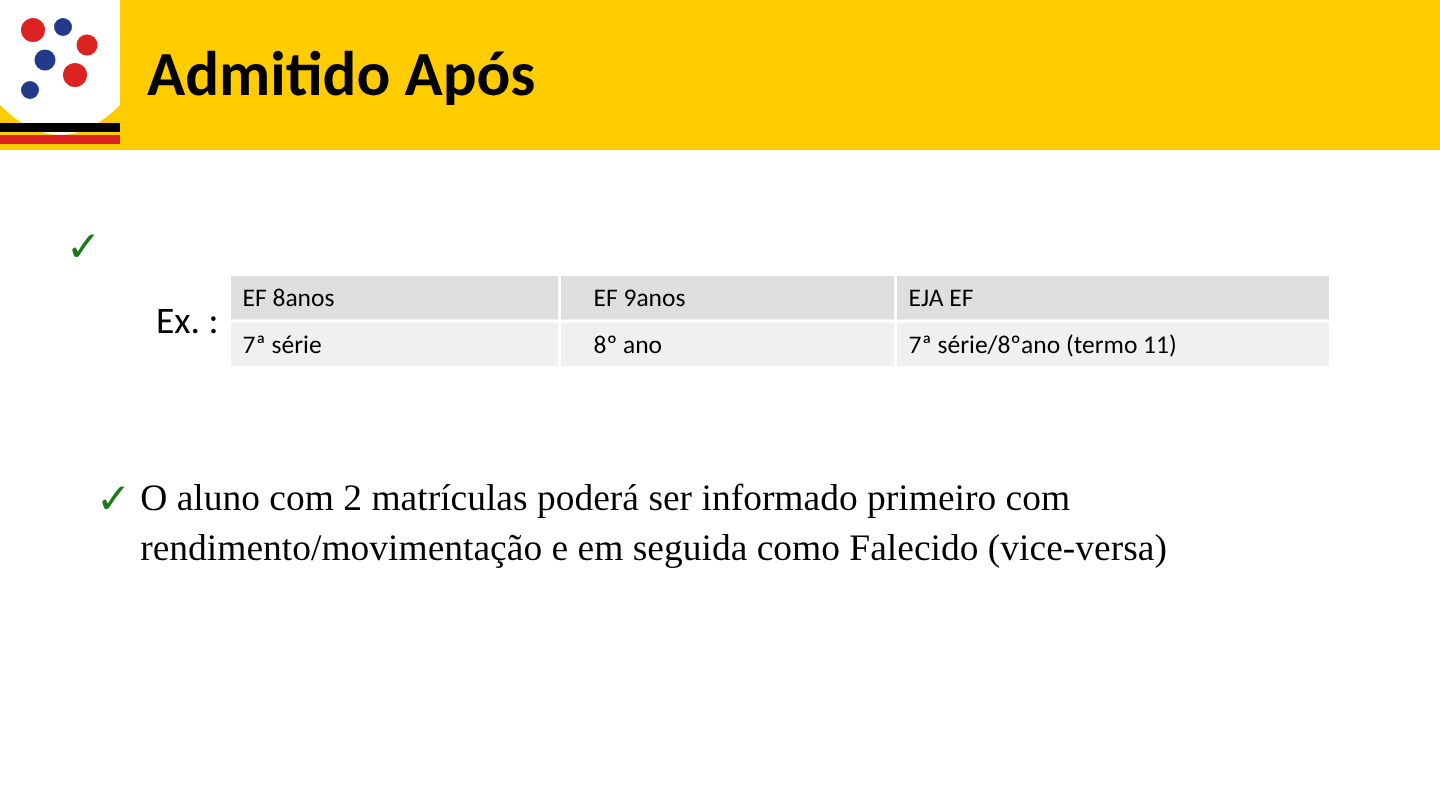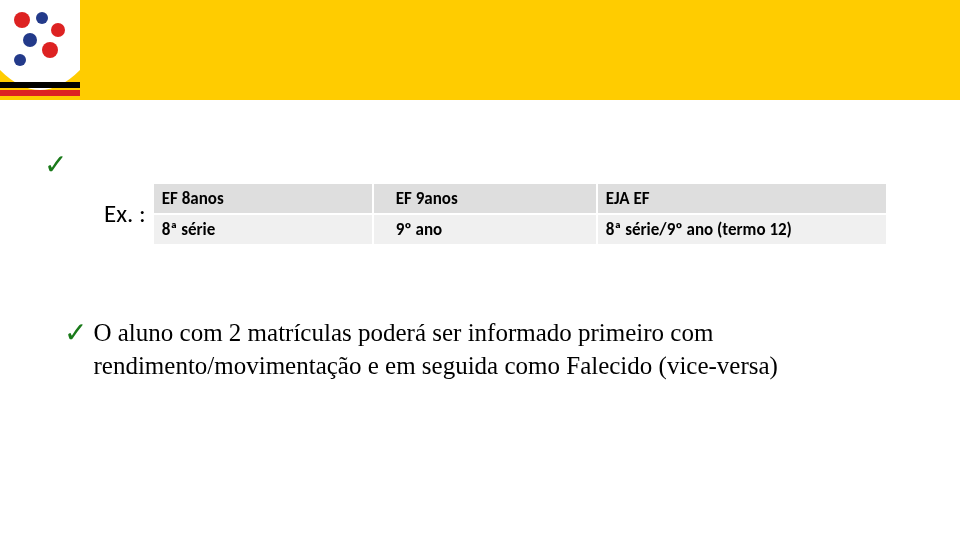--- a/index.html
+++ b/index.html
@@ -50,21 +50,21 @@
 
   .table-wrap { display:inline-block; vertical-align:top; margin-left:6px; }
   table.eq {
     border-collapse: collapse;
     font-size: 17px;
   }
   table.eq th, table.eq td {
     text-align: left;
     padding: 4px 10px 4px 8px;
     border: 2px solid #fff;
-    font-weight: 700;
+    font-weight: 400;
     color: #000;
   }
   table.eq th {
     background: #dedede;
   }
   table.eq td {
     background: #f0f0f0;
   }
   table.eq th:nth-child(1), table.eq td:nth-child(1) { width: 220px; }
   table.eq th:nth-child(2), table.eq td:nth-child(2) { width: 224px; padding-left: 22px; }
@@ -84,42 +84,43 @@
       <circle cx="22" cy="20" r="8" fill="#d22"></circle>
       <circle cx="42" cy="18" r="6" fill="#233a8a"></circle>
       <circle cx="58" cy="30" r="7" fill="#d22"></circle>
       <circle cx="30" cy="40" r="7" fill="#233a8a"></circle>
       <circle cx="50" cy="50" r="8" fill="#d22"></circle>
       <circle cx="20" cy="60" r="6" fill="#233a8a"></circle>
       <rect x="0" y="82" width="80" height="6" fill="#000"></rect>
       <rect x="0" y="90" width="80" height="6" fill="#d22"></rect>
     </svg>
   </div>
+  <div class="title">Admitido Após</div>
 </div>
 
 <div class="content">
 
   <div class="bullet-block">
     <div class="bullet-line">
       <span class="check">✓</span>
     </div>
     <div class="ex-line">
       <span>Ex. :</span>
       <span class="table-wrap">
         <table class="eq">
           <tbody>
               <tr>
             <th>EF 8anos</th>
             <th>EF 9anos</th>
             <th>EJA EF</th>
           </tr>
           <tr>
-            <td>8ª série</td>
-            <td>9º ano</td>
-            <td>8ª série/9º ano (termo 12)</td>
+            <td>7ª série</td>
+            <td>8º ano</td>
+            <td>7ª série/8ºano (termo 11)</td>
           </tr>
         </tbody>
           </table>
       </span>
     </div>
   </div>
 
   <div class="bullet-block second-block">
     <div class="bullet-line">
       <span class="check">✓</span>

